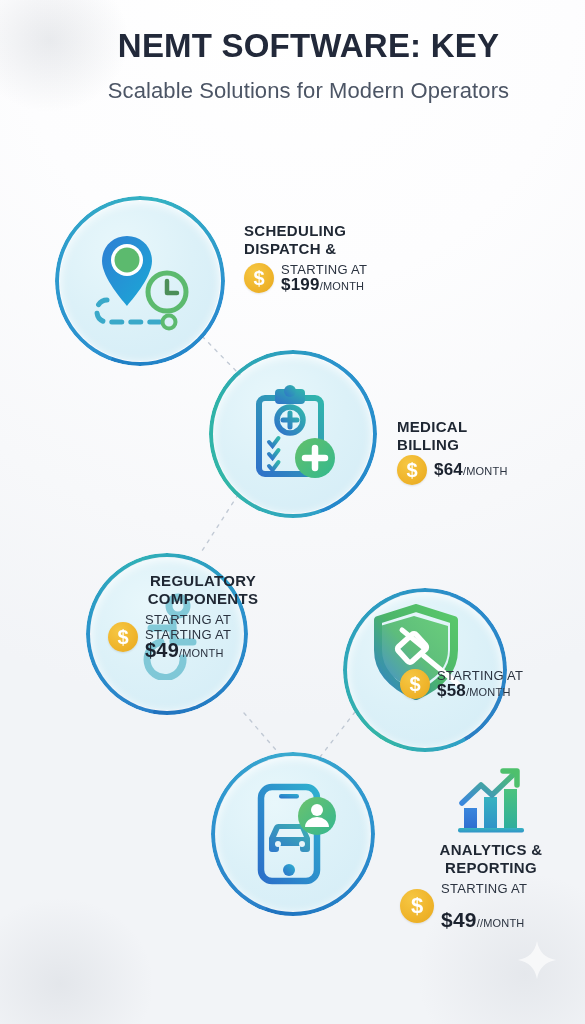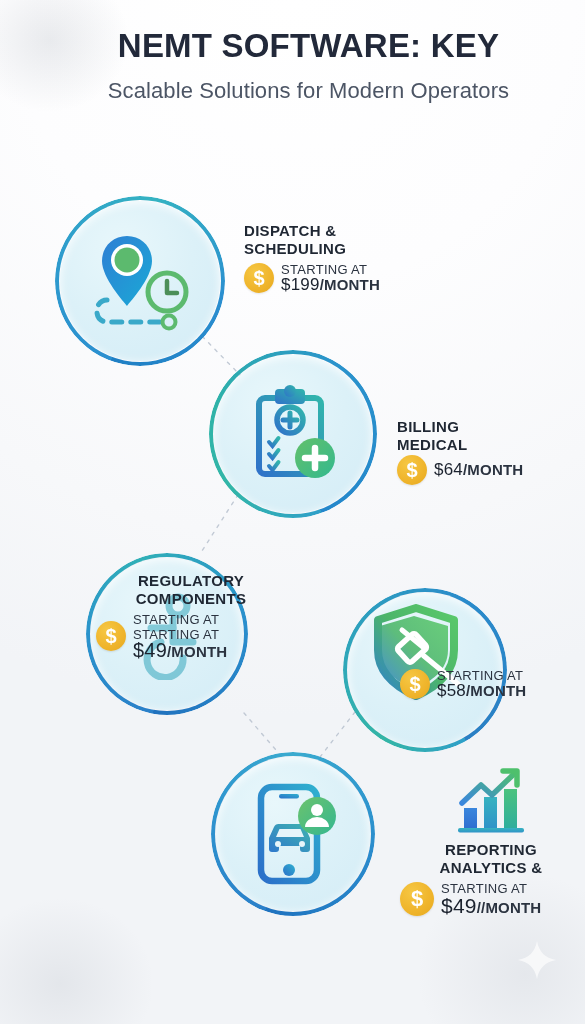--- a/index.html
+++ b/index.html
@@ -66,22 +66,22 @@
   .price-row{display:flex;align-items:center;gap:7px;margin-top:4px;}
   .coin{
     width:30px;height:30px;border-radius:50%;flex:0 0 30px;
     background:radial-gradient(circle at 36% 30%, #f6c743 0%, #efb42b 60%, #e5a81f 100%);
     display:flex;align-items:center;justify-content:center;
     font-weight:bold;font-size:20px;color:#ffffff;line-height:1;
     box-shadow:0 1px 2px rgba(0,0,0,.10);
   }
   .price-text{font-size:13px;color:#2b3340;font-weight:bold;line-height:15px;letter-spacing:.2px;}
   .price-text .start{font-weight:normal;color:#2b3340;letter-spacing:.3px;}
-  .price-text .amt{font-size:17px;font-weight:normal;color:#1b222e;}
-  .price-text .per{font-size:15px;font-weight:bold;color:#2b3340;}
+  .price-text .amt{font-size:17px;font-weight:bold;color:#1b222e;}
+  .price-text .per{font-size:11px;font-weight:normal;color:#2b3340;}
 
   .sparkle{position:absolute;right:26px;bottom:38px;opacity:.75;}
 </style>
 </head>
 <body>
 
 <div class="poster">
 
   <div class="vignette-tl"></div>
   <div class="vignette-bl"></div>
@@ -126,22 +126,22 @@
         </g>
         <circle cx="84" cy="94" r="6.5" fill="none" stroke="#5cba6e" stroke-width="4"></circle>
         <circle cx="82" cy="64" r="19" fill="none" stroke="#5cba6e" stroke-width="5"></circle>
         <path d="M82 53 v12 h10" fill="none" stroke="#4c8f59" stroke-width="4.5" stroke-linecap="round" stroke-linejoin="round"></path>
       </svg>
     </div>
   </div>
 
   <div class="label" style="left:244px;top:222px;width:200px;">
     <div class="heading">
+      <div>SCHEDULING</div>
       <div>DISPATCH &amp;</div>
-      <div>SCHEDULING</div>
     </div>
     <div class="price-row">
       <div class="coin">$</div>
       <div class="price-text">
         <div class="start">STARTING AT</div>
         <div><span class="amt">$199</span><span class="per">/MONTH</span></div>
       </div>
     </div>
   </div>
 
@@ -174,22 +174,22 @@
             <path d="M43 82h14" stroke-width="5"></path>
         </g>
         <circle cx="72" cy="74" r="20" fill="url(#g_plus)"></circle>
         <path d="M72 64v20M62 74h20" stroke="#ffffff" stroke-width="6.5" stroke-linecap="round"></path>
       </svg>
     </div>
   </div>
 
   <div class="label" style="left:397px;top:418px;width:180px;">
     <div class="heading">
+      <div>MEDICAL</div>
       <div>BILLING</div>
-      <div>MEDICAL</div>
     </div>
     <div class="price-row" style="margin-top:1px;">
       <div class="coin">$</div>
       <div class="price-text">
         <div><span class="amt">$64</span><span class="per">/MONTH</span></div>
       </div>
     </div>
   </div>
 
   <div class="node" style="left:86px;top:553px;width:162px;height:162px;">
@@ -200,21 +200,21 @@
         <g fill="none" stroke="#35a7bd" stroke-width="7" stroke-linecap="round" stroke-linejoin="round">
           <circle cx="57" cy="18" r="9"></circle>
           <path d="M52 32 v22 h20"></path>
           <path d="M52 40 H30"></path>
           <path d="M40 54 a18 18 0 1 0 22 16"></path>
         </g>
       </svg>
     </div>
   </div>
 
-  <div class="label" style="left:96px;top:572px;width:190px;text-align:center;">
+  <div class="label" style="left:108px;top:572px;width:190px;text-align:center;">
     <div class="heading">
       <div>REGULATORY</div>
       <div>COMPONENTS</div>
     </div>
     <div class="price-row" style="margin-top:4px;justify-content:flex-start;">
       <div class="coin">$</div>
       <div class="price-text" style="text-align:left;">
         <div class="start">STARTING AT</div>
         <div class="start">STARTING AT</div>
         <div style="margin-top:1px;"><span class="amt" style="font-size:20px;">$49</span><span class="per">/MONTH</span></div>
@@ -313,28 +313,28 @@
         </defs>
         <rect x="16" y="43" width="13" height="20" fill="url(#g_b1)"></rect>
         <rect x="36" y="32" width="13" height="31" fill="url(#g_b2)"></rect>
         <rect x="56" y="24" width="13" height="39" fill="url(#g_b3)"></rect>
         <rect x="10" y="63" width="66" height="4.5" rx="2" fill="url(#g_b2)"></rect>
         <path d="M14 38 L33 20 L44 30 L68 7" fill="none" stroke="url(#g_arw)" stroke-width="5.5" stroke-linecap="round" stroke-linejoin="round"></path>
         <path d="M55 6 h14 v14" fill="none" stroke="#4ec06c" stroke-width="5.5" stroke-linecap="round" stroke-linejoin="round"></path>
       </svg>
     </div>
     <div class="heading" style="margin-top:6px;">
+      <div>ANALYTICS &amp;</div>
       <div>REPORTING</div>
-      <div>ANALYTICS &amp;</div>
     </div>
     <div class="price-row" style="margin-top:4px;justify-content:flex-start;padding-left:4px;">
       <div class="coin" style="width:34px;height:34px;flex:0 0 34px;font-size:22px;">$</div>
       <div class="price-text" style="text-align:left;">
         <div class="start">STARTING AT</div>
-        <div style="margin-top:2px;"><span class="amt" style="font-size:21px;">$49</span><span class="per">//MONTH</span></div>
+        <div style="margin-top:16px;"><span class="amt" style="font-size:21px;">$49</span><span class="per">//MONTH</span></div>
       </div>
     </div>
   </div>
 
   <div class="sparkle">
     <svg width="44" height="44" viewBox="0 0 44 44">
       <path d="M22 3 C24 14 30 20 41 22 C30 24 24 30 22 41 C20 30 14 24 3 22 C14 20 20 14 22 3z" fill="#ffffff" opacity=".9"></path>
     </svg>
   </div>
 

